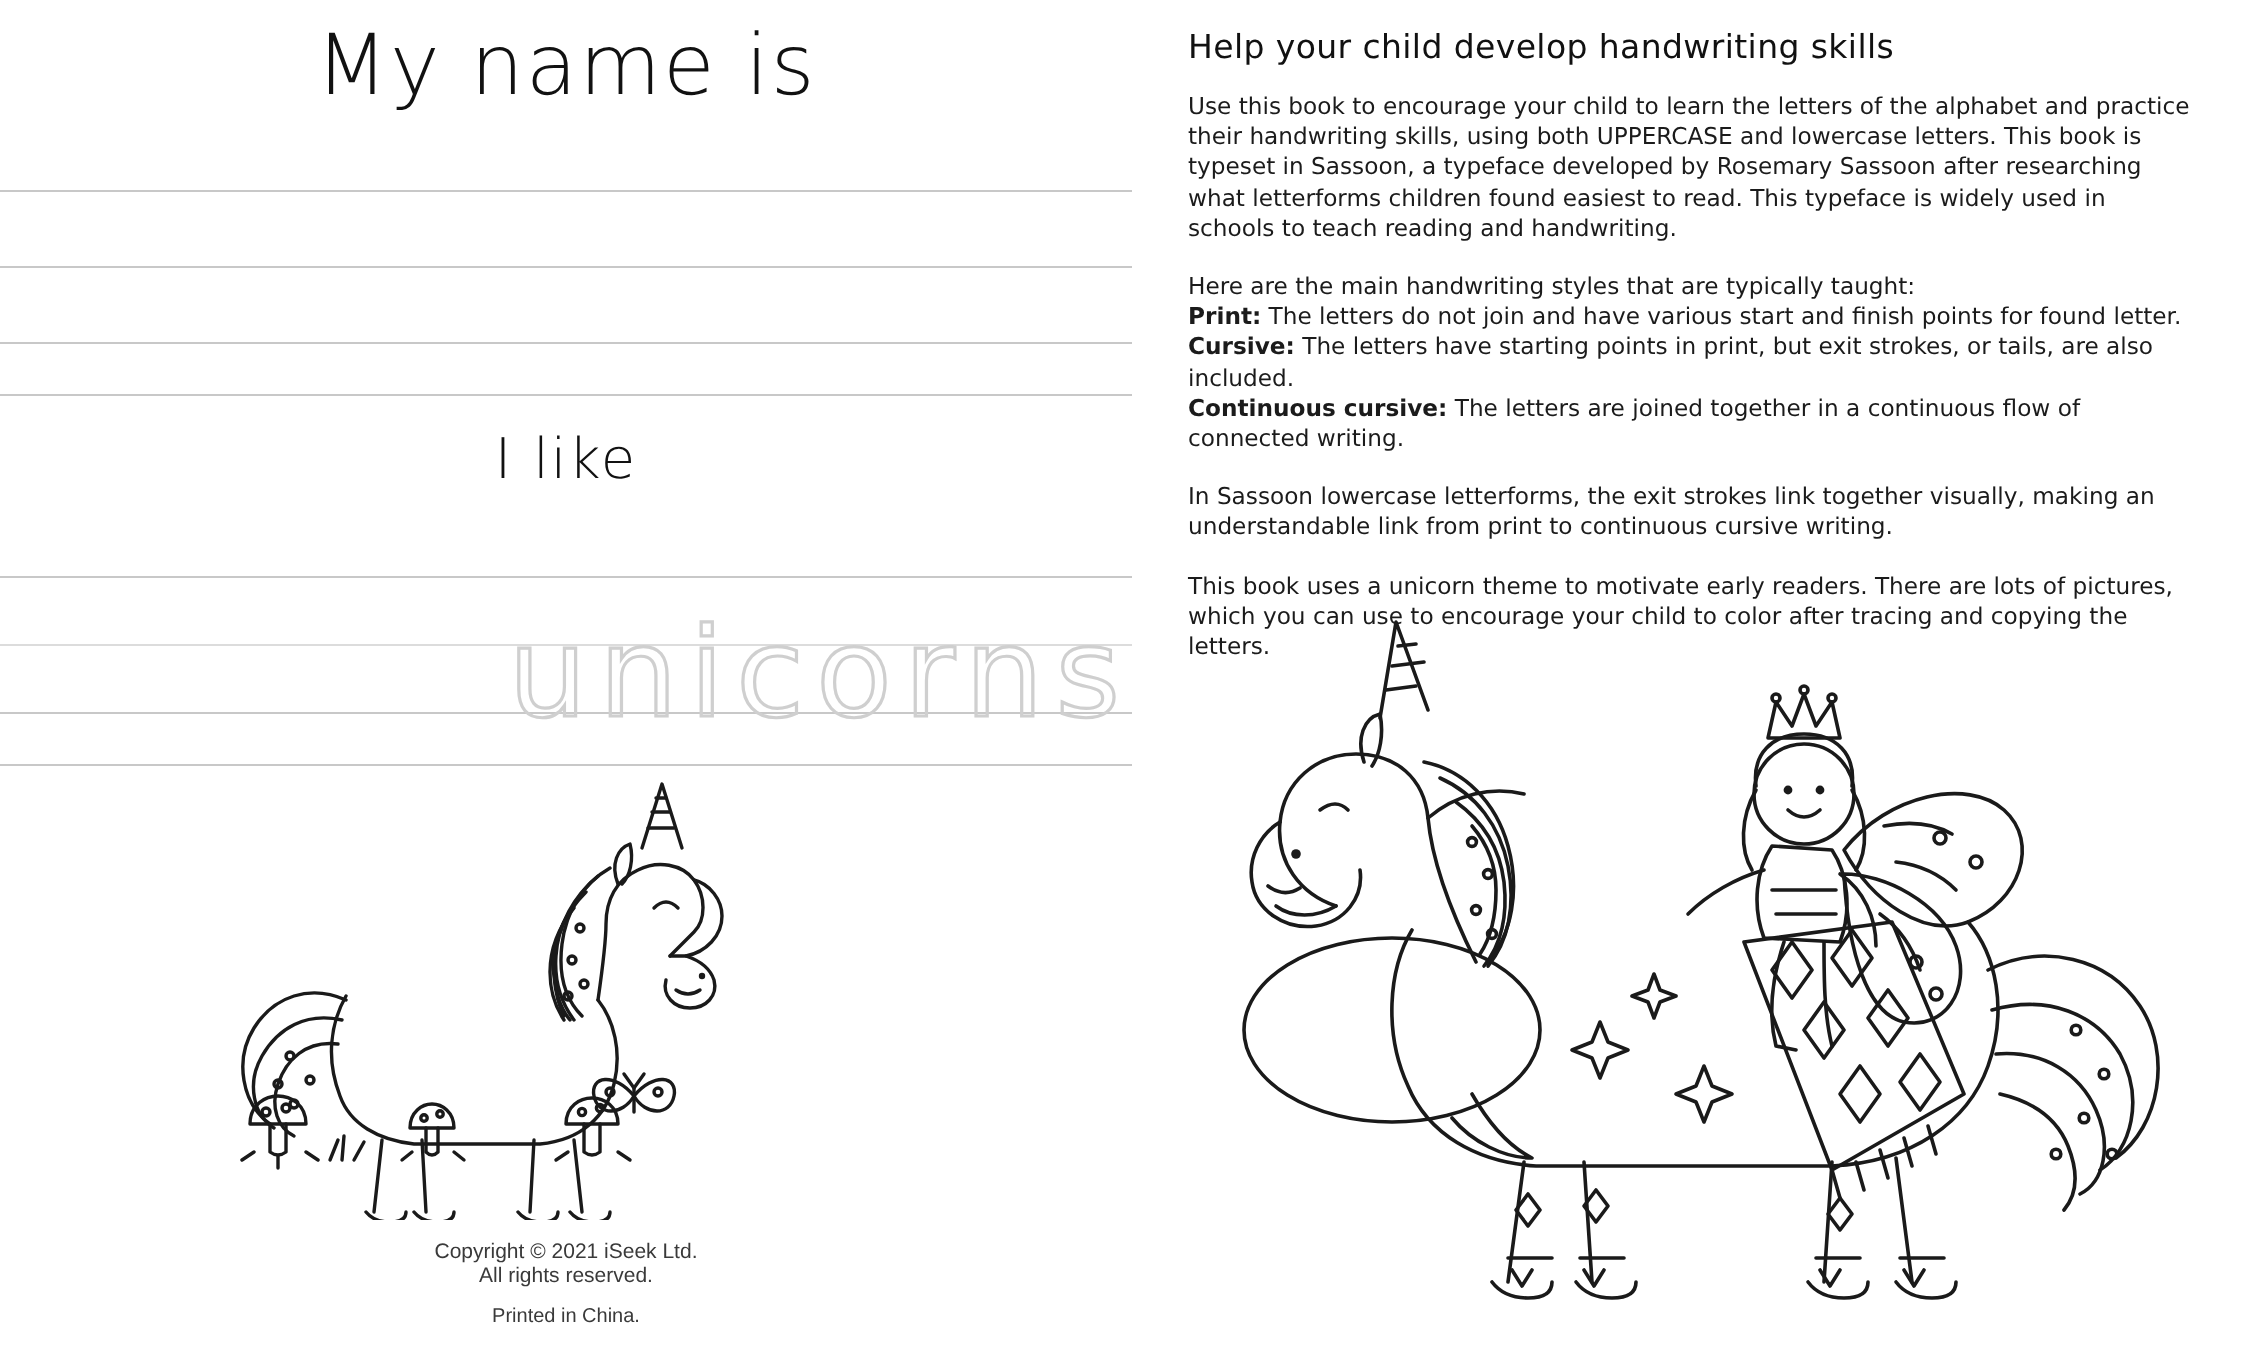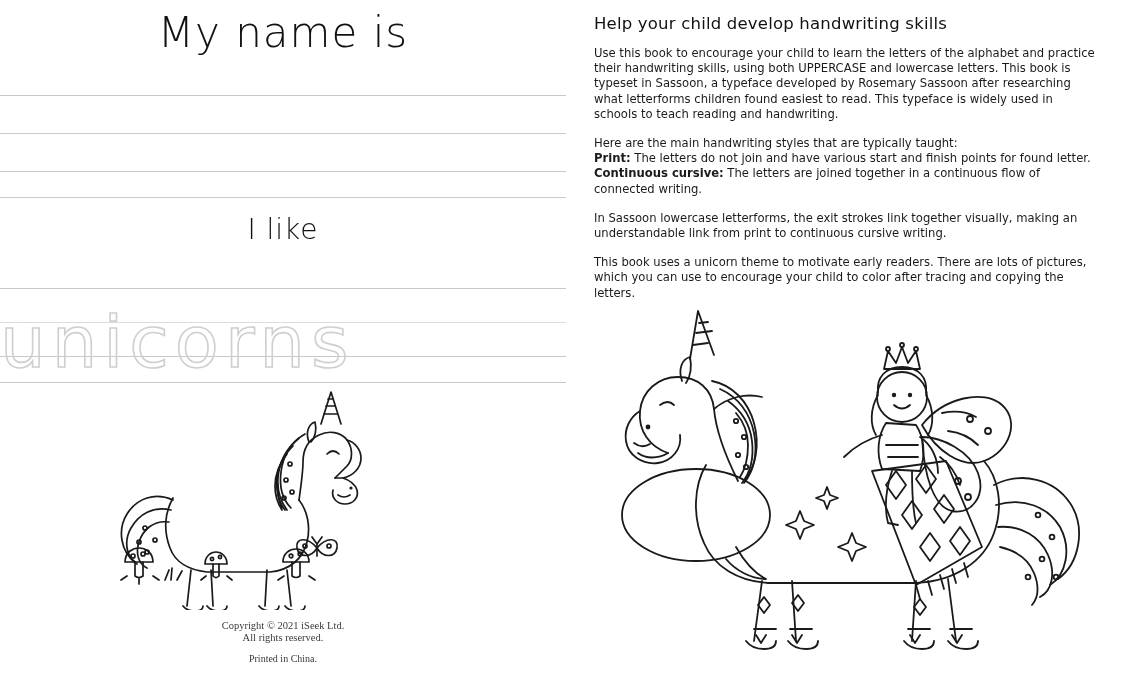--- a/index.html
+++ b/index.html
@@ -60,37 +60,37 @@
   }
   .rule.faint {
     background: #dcdcdc;
   }
 
   
   .traced-word {
     position: absolute;
     left: 0;
     width: 566px;
-    text-align: left;
+    text-align: right;
     top: 300px;
     font-family: "DejaVu Sans", sans-serif;
-    font-size: 72px;
+    font-size: 62px;
     letter-spacing: 6px;
     color: transparent;
     -webkit-text-stroke: 1.6px #cfcfcf;
     text-shadow: none;
   }
 
   
   .copyright {
     position: absolute;
     left: 0;
     width: 566px;
     text-align: center;
-    font-family: Liberation Serif, serif;
+    font-family: Liberation Sans, sans-serif;
     color: #3a3a3a;
   }
   #copyright-line1 { top: 620px; font-size: 10.5px; }
   #copyright-line2 { top: 632px; font-size: 10.5px; }
   #printed-line    { top: 653px; font-size: 10px; }
 
   
   .left-illustration {
     position: absolute;
     left: 95px;
@@ -276,20 +276,23 @@
       <h1 class="r-heading">Help your child develop handwriting skills</h1>
 
       <p class="r-para">Use this book to encourage your child to learn the letters of the alphabet and practice their handwriting skills, using both UPPERCASE and lowercase letters. This book is typeset in Sassoon, a typeface developed by Rosemary Sassoon after researching what letterforms children found easiest to read. This typeface is widely used in schools to teach reading and handwriting.</p>
 
       <div class="styles-block">
         <div class="r-line">Here are the main handwriting styles that are typically taught:</div>
         <div class="r-line">
           <b>Print:</b><span> The letters do not join and have various start and finish points for found letter.</span>
         </div>
         <div class="r-line">
+          <b>Cursive:</b><span> The letters have starting points in print, but exit strokes, or tails, are also included.</span>
+        </div>
+        <div class="r-line">
           <b>Continuous cursive:</b><span> The letters are joined together in a continuous flow of connected writing.</span>
         </div>
       </div>
 
       <p class="r-para">In Sassoon lowercase letterforms, the exit strokes link together visually, making an understandable link from print to continuous cursive writing.</p>
 
       <p class="r-para">This book uses a unicorn theme to motivate early readers. There are lots of pictures, which you can use to encourage your child to color after tracing and copying the letters.</p>
     </div>
 
     <div class="right-illustration">

